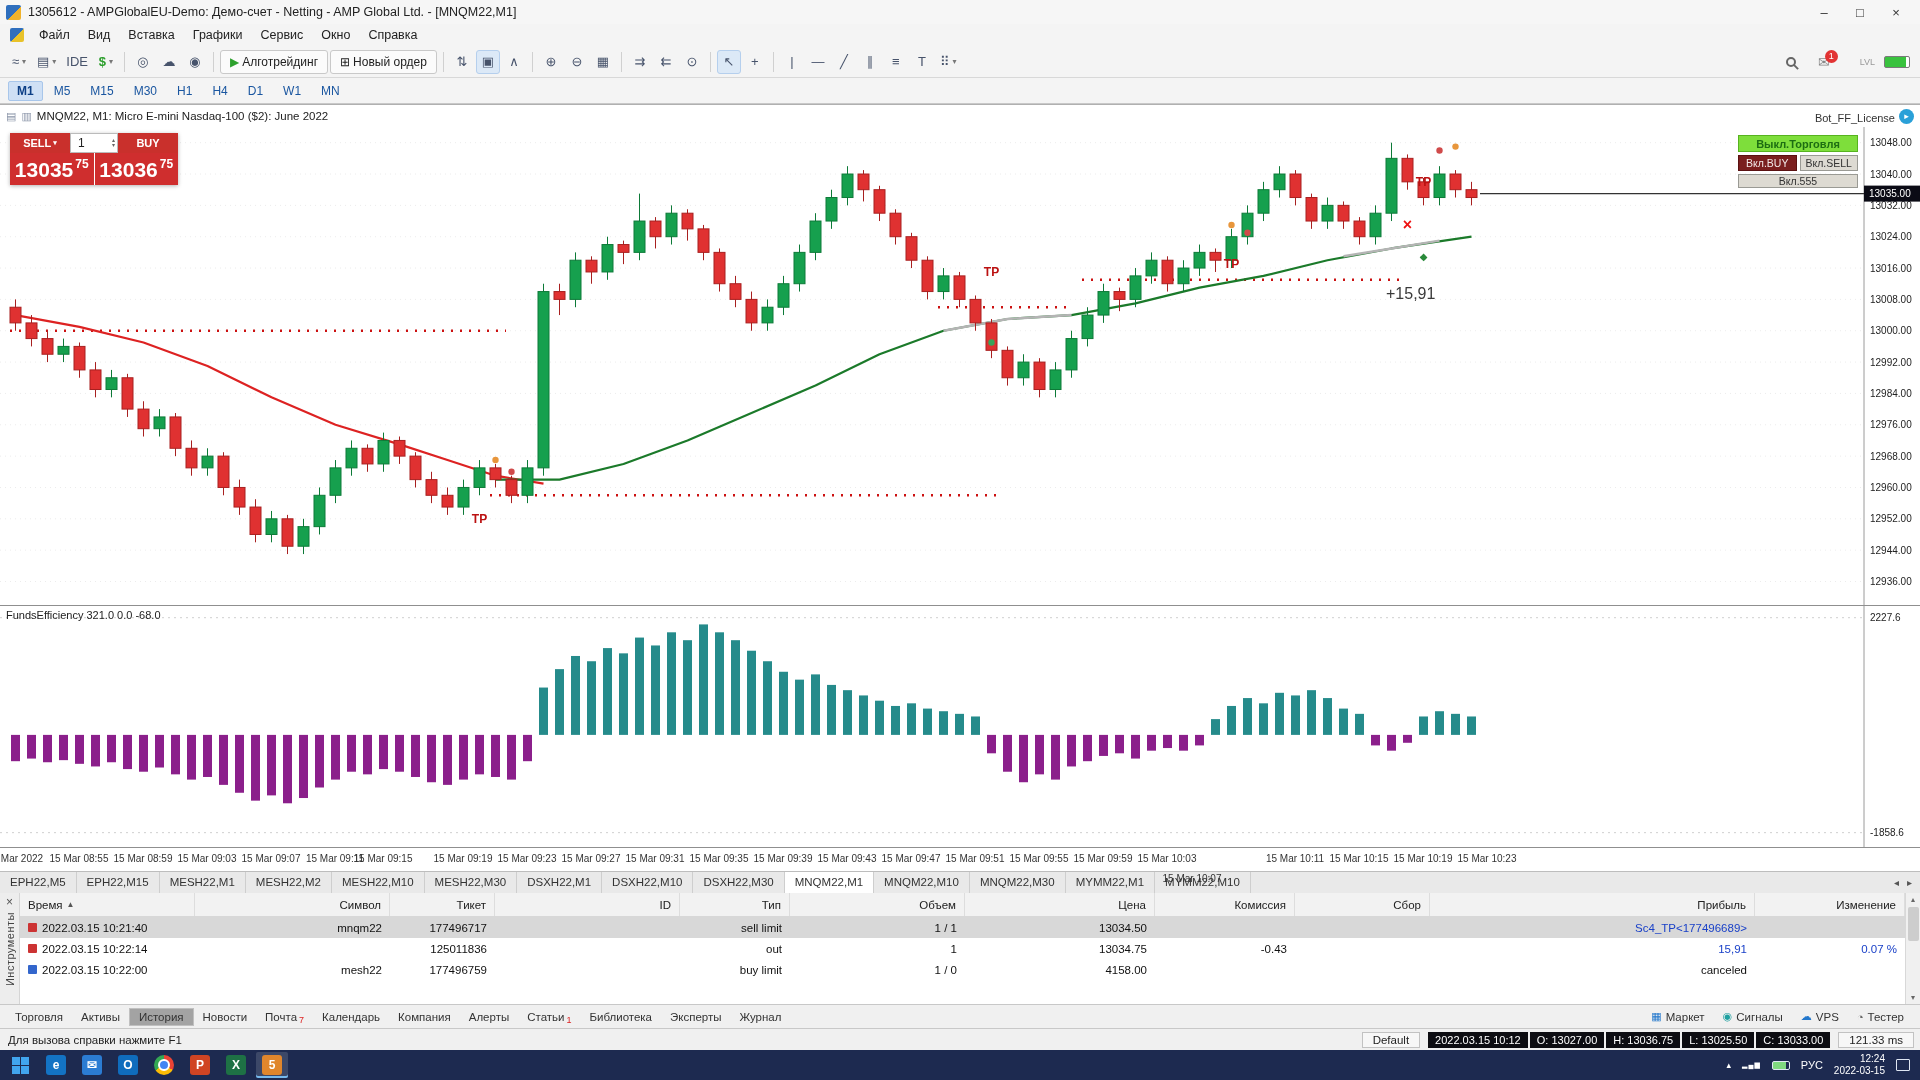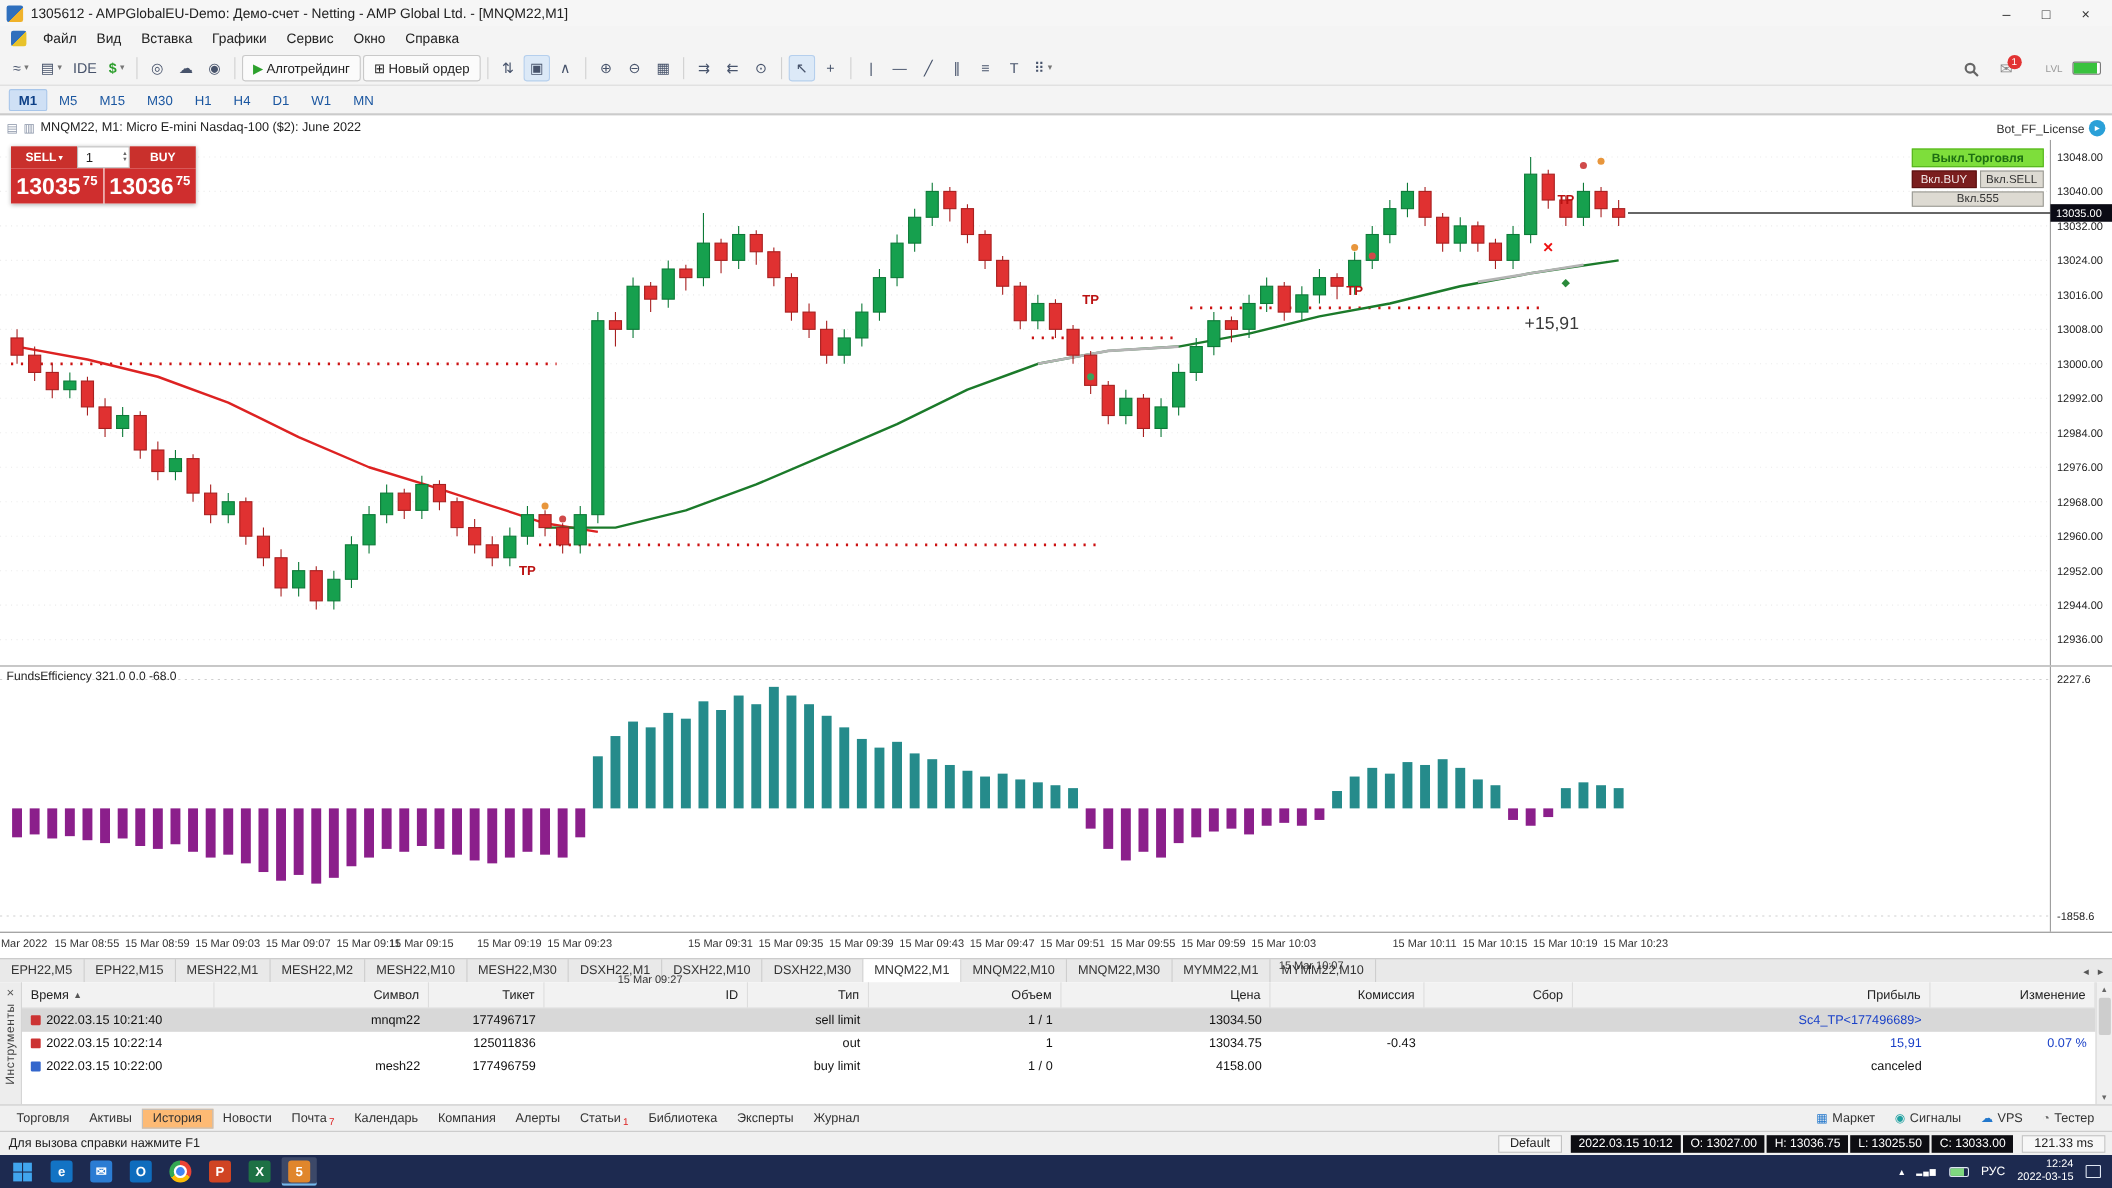--- a/index.html
+++ b/index.html
@@ -94,21 +94,21 @@
   .hc.first { text-align:left; display:flex; align-items:center; gap:5px; }
   .hc.blue { color:#1a41c8; }
   .row-ico { width:9px; height:9px; border-radius:1px; display:inline-block; flex:0 0 9px; }
   .tb-scrollbar { width:15px; background:#f0f0f0; border-left:1px solid #d8d8d8; display:flex; flex-direction:column; align-items:center; font-size:8px; color:#666; padding:2px 0; gap:3px; }
   .thumb { width:11px; height:34px; background:#cdcdcd; border-radius:2px; }
   .tb-scroll-fill { flex:1; }
   
   .bottombar { height:24px; flex:0 0 24px; display:flex; align-items:center; background:#f0f0f0; border-top:1px solid #c8c8c8; font-size:11.5px; padding-left:6px; color:#333; }
   .bb-left { display:flex; align-items:center; }
   .bb-tab { padding:2px 9px; display:flex; gap:2px; align-items:center; white-space:nowrap; }
-  .bb-tab.active { background:#fdba74; border:1px solid #c0c0c0; }
+  .bb-tab.active { background:#a3a3a3; border:1px solid #c0c0c0; }
   .bb-badge { color:#d22; font-size:9px; position:relative; top:3px; }
   .bb-right { margin-left:auto; display:flex; gap:2px; padding-right:8px; }
   .bb-rtab { display:flex; align-items:center; gap:4px; padding:2px 8px; white-space:nowrap; }
   .bb-ricon { font-size:11px; }
   
   .statusbar { height:22px; flex:0 0 22px; display:flex; align-items:center; background:#f0f0f0; border-top:1px solid #c8c8c8; font-size:11.5px; color:#222; padding:0 6px; gap:8px; }
   .sb-help { flex:1; padding-left:2px; }
   .sb-seg { border:1px solid #c2c2c2; background:#f7f7f7; padding:1px 10px; white-space:nowrap; }
   .sb-dark-wrap { display:flex; gap:2px; }
   .sb-dark { background:#0d0d12; color:#fff; padding:2px 7px; font-size:11px; white-space:nowrap; }
@@ -683,21 +683,21 @@
     <div class="chart-time" id="time-axis">
         <span class="time-label" style="left: 15px;">15 Mar 2022</span>
         <span class="time-label" style="left: 79px;">15 Mar 08:55</span>
         <span class="time-label" style="left: 143px;">15 Mar 08:59</span>
         <span class="time-label" style="left: 207px;">15 Mar 09:03</span>
         <span class="time-label" style="left: 271px;">15 Mar 09:07</span>
         <span class="time-label" style="left: 335px;">15 Mar 09:11</span>
         <span class="time-label" style="left: 383px;">15 Mar 09:15</span>
         <span class="time-label" style="left: 463px;">15 Mar 09:19</span>
         <span class="time-label" style="left: 527px;">15 Mar 09:23</span>
-        <span class="time-label" style="left: 591px; margin-top: 33px;">15 Mar 09:27</span>
+        <span class="time-label" style="left: 591px;">15 Mar 09:27</span>
         <span class="time-label" style="left: 655px;">15 Mar 09:31</span>
         <span class="time-label" style="left: 719px;">15 Mar 09:35</span>
         <span class="time-label" style="left: 783px;">15 Mar 09:39</span>
         <span class="time-label" style="left: 847px;">15 Mar 09:43</span>
         <span class="time-label" style="left: 911px;">15 Mar 09:47</span>
         <span class="time-label" style="left: 975px;">15 Mar 09:51</span>
         <span class="time-label" style="left: 1039px;">15 Mar 09:55</span>
         <span class="time-label" style="left: 1103px;">15 Mar 09:59</span>
         <span class="time-label" style="left: 1167px;">15 Mar 10:03</span>
         <span class="time-label" style="left: 1192px; margin-top: 20px;">15 Mar 10:07</span>

